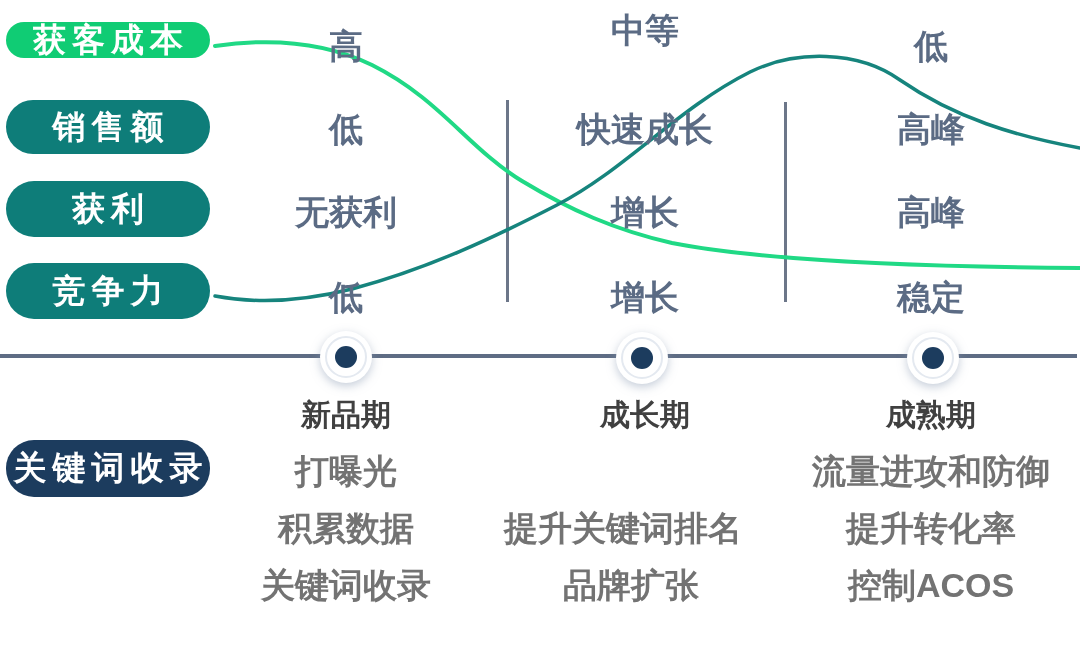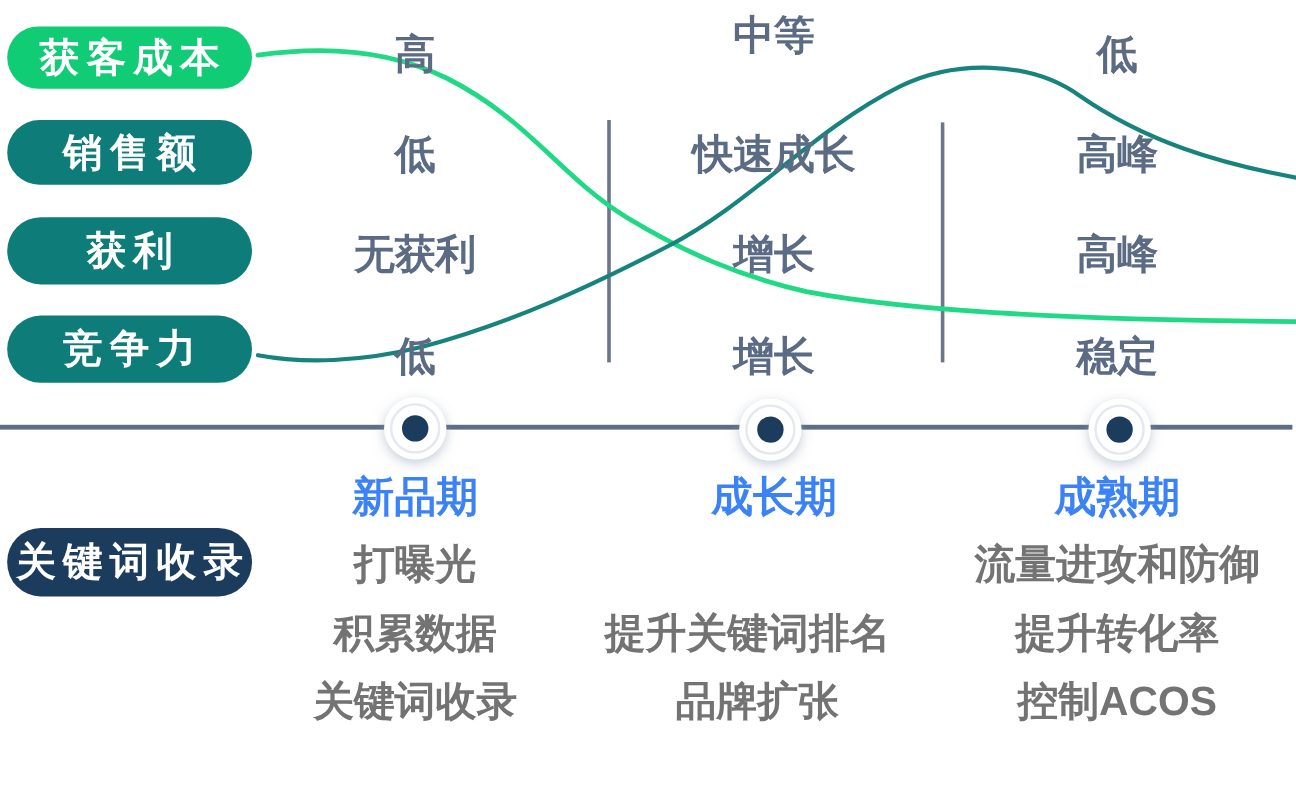--- a/index.html
+++ b/index.html
@@ -9,22 +9,22 @@
   .divider{position:absolute;width:3px;background:#6C7689;z-index:1;}
   .axis{position:absolute;left:0;top:354px;width:1077px;height:4px;background:#5E6C84;z-index:2;}
   .pill{position:absolute;left:6px;width:204px;border-radius:28px;color:#ffffff;
         display:flex;align-items:center;justify-content:center;
         font-size:33px;font-weight:600;letter-spacing:6px;padding-left:6px;box-sizing:border-box;z-index:4;}
   .pill-green{background:#10CC74;}
   .pill-teal{background:#0E7D79;}
   .pill-navy{background:#1C3C5E;}
   .cell{position:absolute;width:290px;text-align:center;font-size:34px;line-height:40px;
         font-weight:600;color:#5B6B84;z-index:4;}
-  .stage-title{position:absolute;width:290px;text-align:center;font-size:35px;line-height:38px;
-        font-weight:700;color:#3b82f6;z-index:4;}
+  .stage-title{position:absolute;width:290px;text-align:center;font-size:30px;line-height:38px;
+        font-weight:700;color:#404040;z-index:4;}
   .strategy-item{position:absolute;width:320px;text-align:center;font-size:34px;line-height:38px;
         font-weight:600;color:#737373;z-index:4;}
   .dot{position:absolute;width:52px;height:52px;border-radius:50%;background:#ffffff;
        box-shadow:0 3px 10px rgba(140,155,180,0.5);display:flex;align-items:center;justify-content:center;z-index:3;}
   .dot-ring{width:38px;height:38px;border-radius:50%;background:#ffffff;border:2px solid #E4E9F0;
        display:flex;align-items:center;justify-content:center;}
   .dot-core{width:22px;height:22px;border-radius:50%;background:#1C3C5E;}
 </style>
 </head>
 <body>
@@ -50,21 +50,21 @@
     <div class="dot-ring">
       <div class="dot-core"></div>
     </div>
   </div>
   <div class="dot" style="left:907px;top:332px;">
     <div class="dot-ring">
       <div class="dot-core"></div>
     </div>
   </div>
 
-  <div class="pill pill-green" style="top:22px;height:52px;">获客成本</div>
+  <div class="pill pill-green" style="top:22px;height:36px;">获客成本</div>
   <div class="pill pill-teal" style="top:100px;height:54px;">销售额</div>
   <div class="pill pill-teal" style="top:181px;height:56px;">获利</div>
   <div class="pill pill-teal" style="top:263px;height:56px;">竞争力</div>
   <div class="pill pill-navy" style="top:440px;height:57px;">关键词收录</div>
 
   <div class="cell" style="left:201px;top:26px;">高</div>
   <div class="cell" style="left:500px;top:10px;">中等</div>
   <div class="cell" style="left:786px;top:26px;">低</div>
 
   <div class="cell" style="left:201px;top:109px;">低</div>

